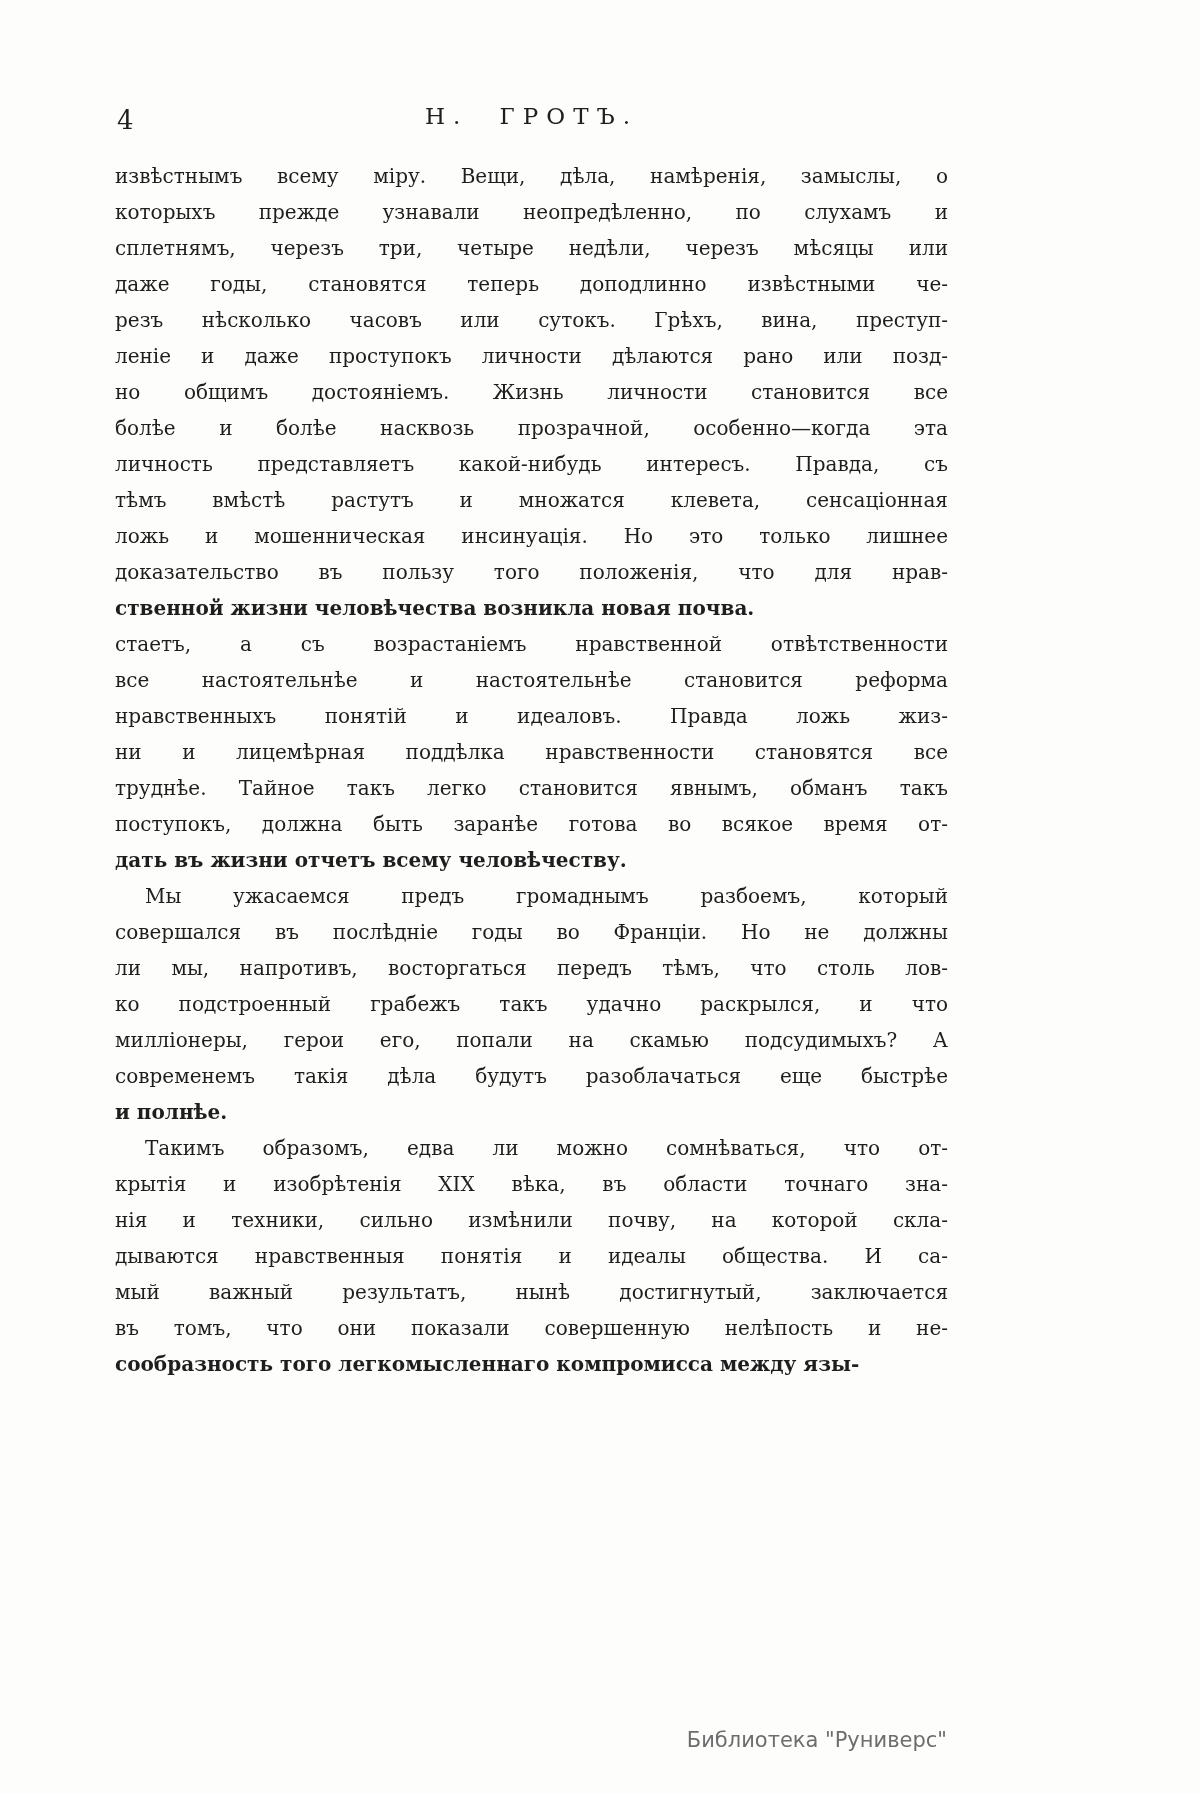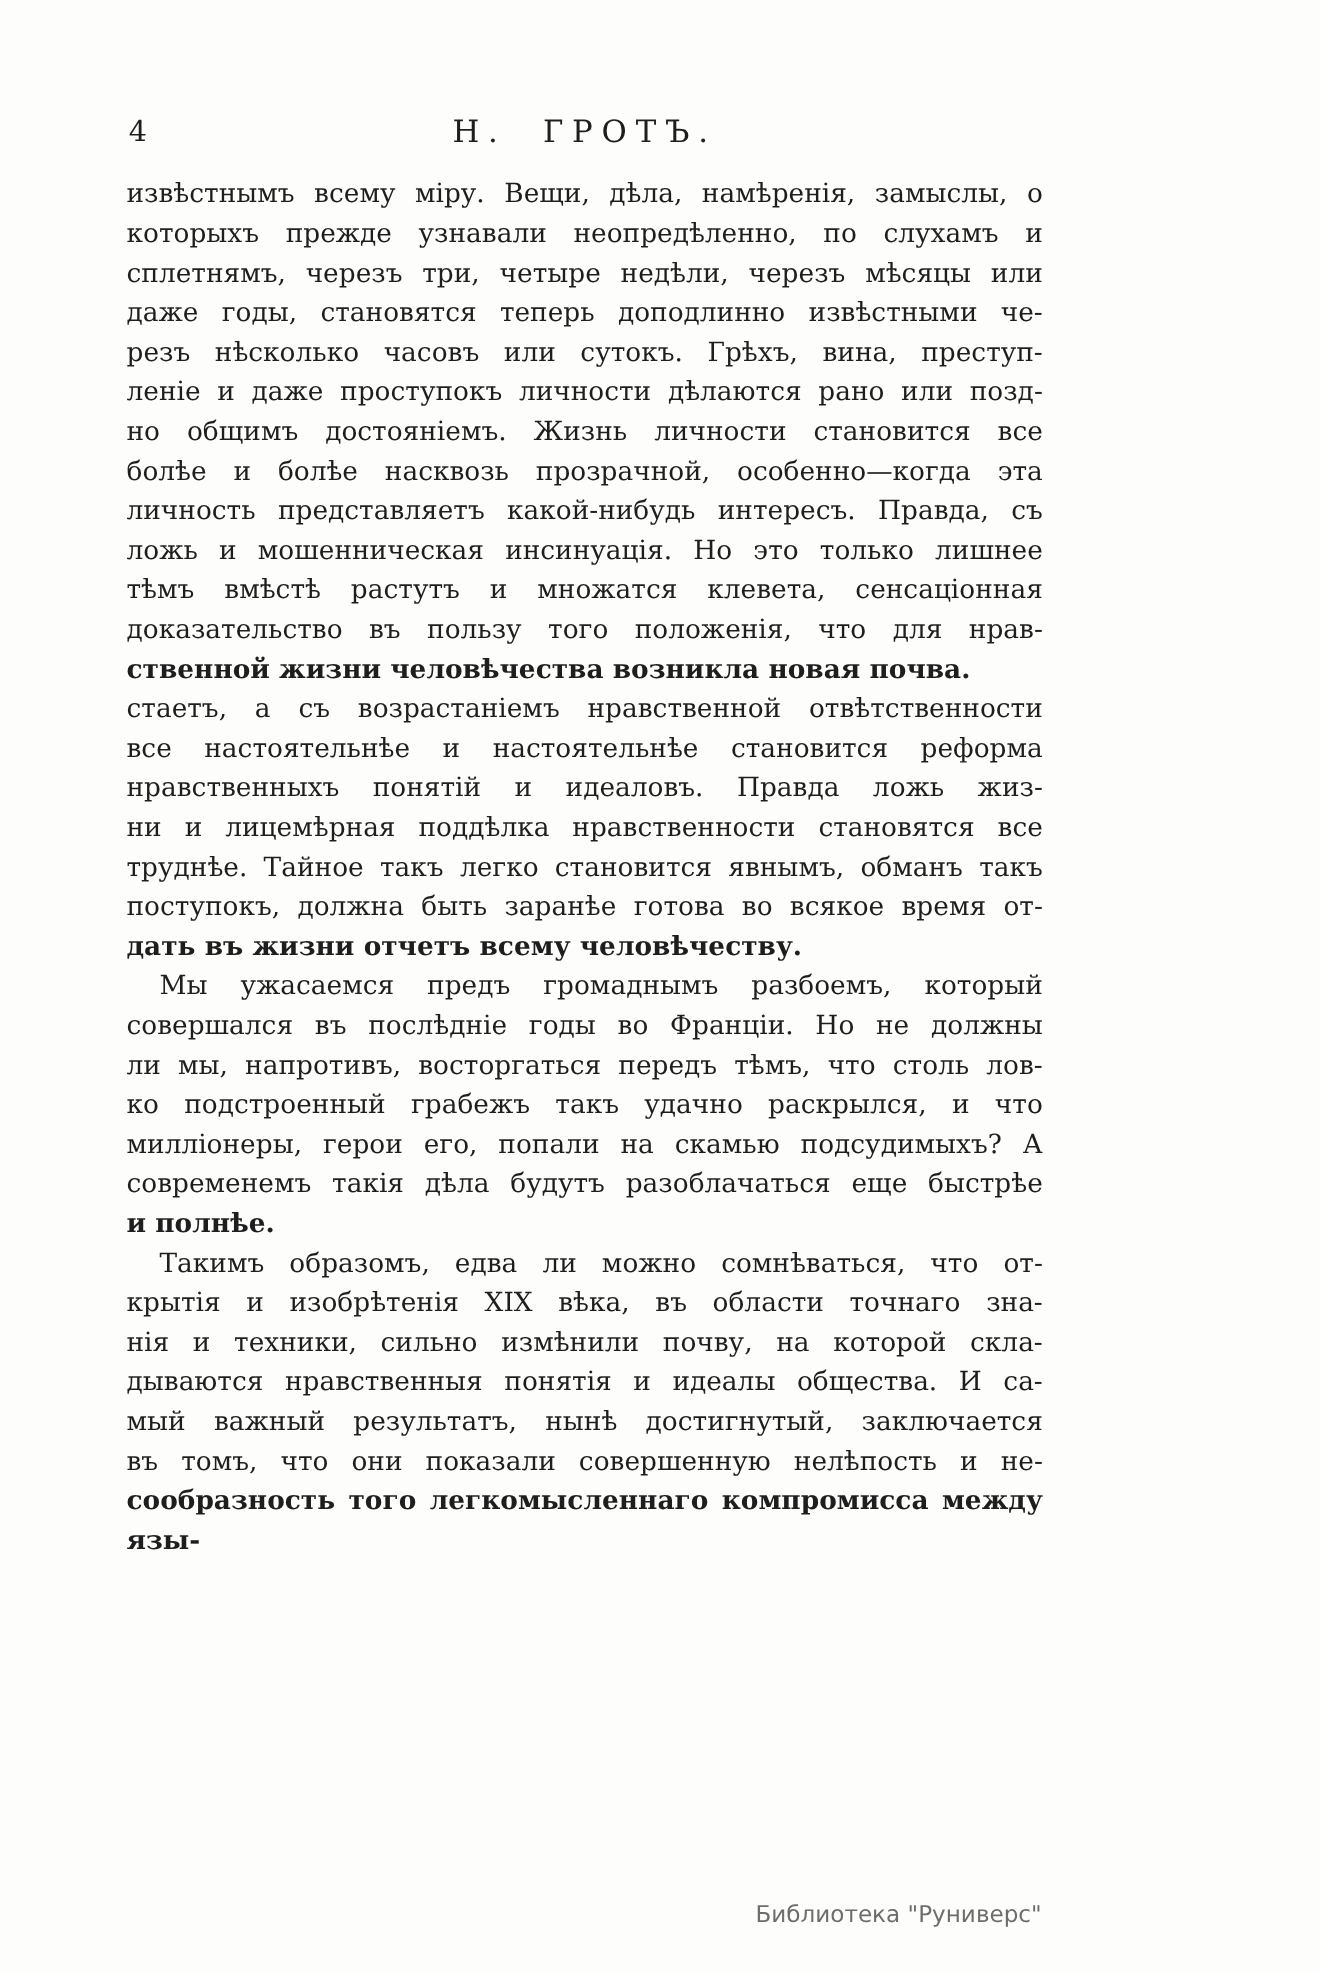--- a/index.html
+++ b/index.html
@@ -24,30 +24,30 @@
     height: 34px;
   }
   .page-number {
     position: absolute;
     left: 2px;
     top: 2px;
     font-size: 26px;
   }
   .running-header {
     text-align: center;
-    font-size: 28px;
+    font-size: 23px;
     letter-spacing: 8px;
     word-spacing: 16px;
   }
   .text-block {
     position: absolute;
     top: 158px;
     left: 115px;
     width: 833px;
-    font-size: 24px;
+    font-size: 20px;
   }
   .paragraph { margin: 0; }
   .line {
     height: 36px;
     line-height: 36px;
     text-align: justify;
     text-align-last: justify;
   }
   .line.last {
     text-align-last: left;
@@ -78,22 +78,22 @@
       <div class="paragraph">
         <div class="line">извѣстнымъ всему міру. Вещи, дѣла, намѣренія, замыслы, о</div>
         <div class="line">которыхъ прежде узнавали неопредѣленно, по слухамъ и</div>
         <div class="line">сплетнямъ, черезъ три, четыре недѣли, черезъ мѣсяцы или</div>
         <div class="line">даже годы, становятся теперь доподлинно извѣстными че-</div>
         <div class="line">резъ нѣсколько часовъ или сутокъ. Грѣхъ, вина, преступ-</div>
         <div class="line">леніе и даже проступокъ личности дѣлаются рано или позд-</div>
         <div class="line">но общимъ достояніемъ. Жизнь личности становится все</div>
         <div class="line">болѣе и болѣе насквозь прозрачной, особенно—когда эта</div>
         <div class="line">личность представляетъ какой-нибудь интересъ. Правда, съ</div>
+        <div class="line">тѣмъ вмѣстѣ растутъ и множатся клевета, сенсаціонная</div>
         <div class="line">ложь и мошенническая инсинуація. Но это только лишнее</div>
-        <div class="line">тѣмъ вмѣстѣ растутъ и множатся клевета, сенсаціонная</div>
         <div class="line">доказательство въ пользу того положенія, что для нрав-</div>
         <div class="line last">ственной жизни человѣчества возникла новая почва.</div>
       </div>
       <div class="paragraph">
         <div class="line">стаетъ, а съ возрастаніемъ нравственной отвѣтственности</div>
         <div class="line">все настоятельнѣе и настоятельнѣе становится реформа</div>
         <div class="line">нравственныхъ понятій и идеаловъ. Правда ложь жиз-</div>
         <div class="line">ни и лицемѣрная поддѣлка нравственности становятся все</div>
         <div class="line">труднѣе. Тайное такъ легко становится явнымъ, обманъ такъ</div>
         <div class="line">поступокъ, должна быть заранѣе готова во всякое время от-</div>

